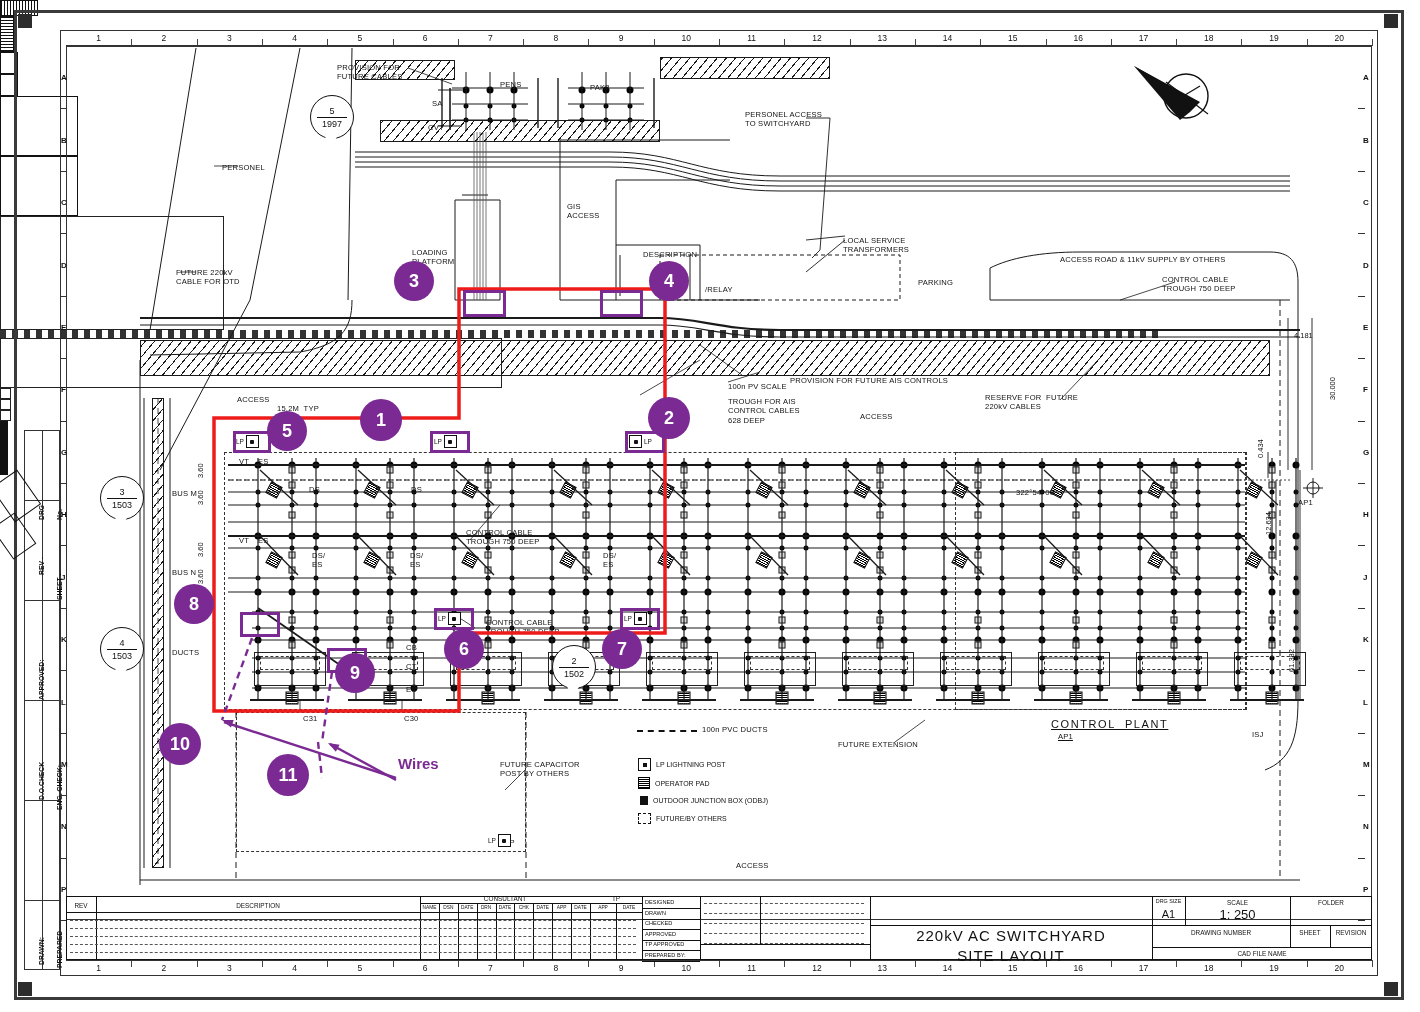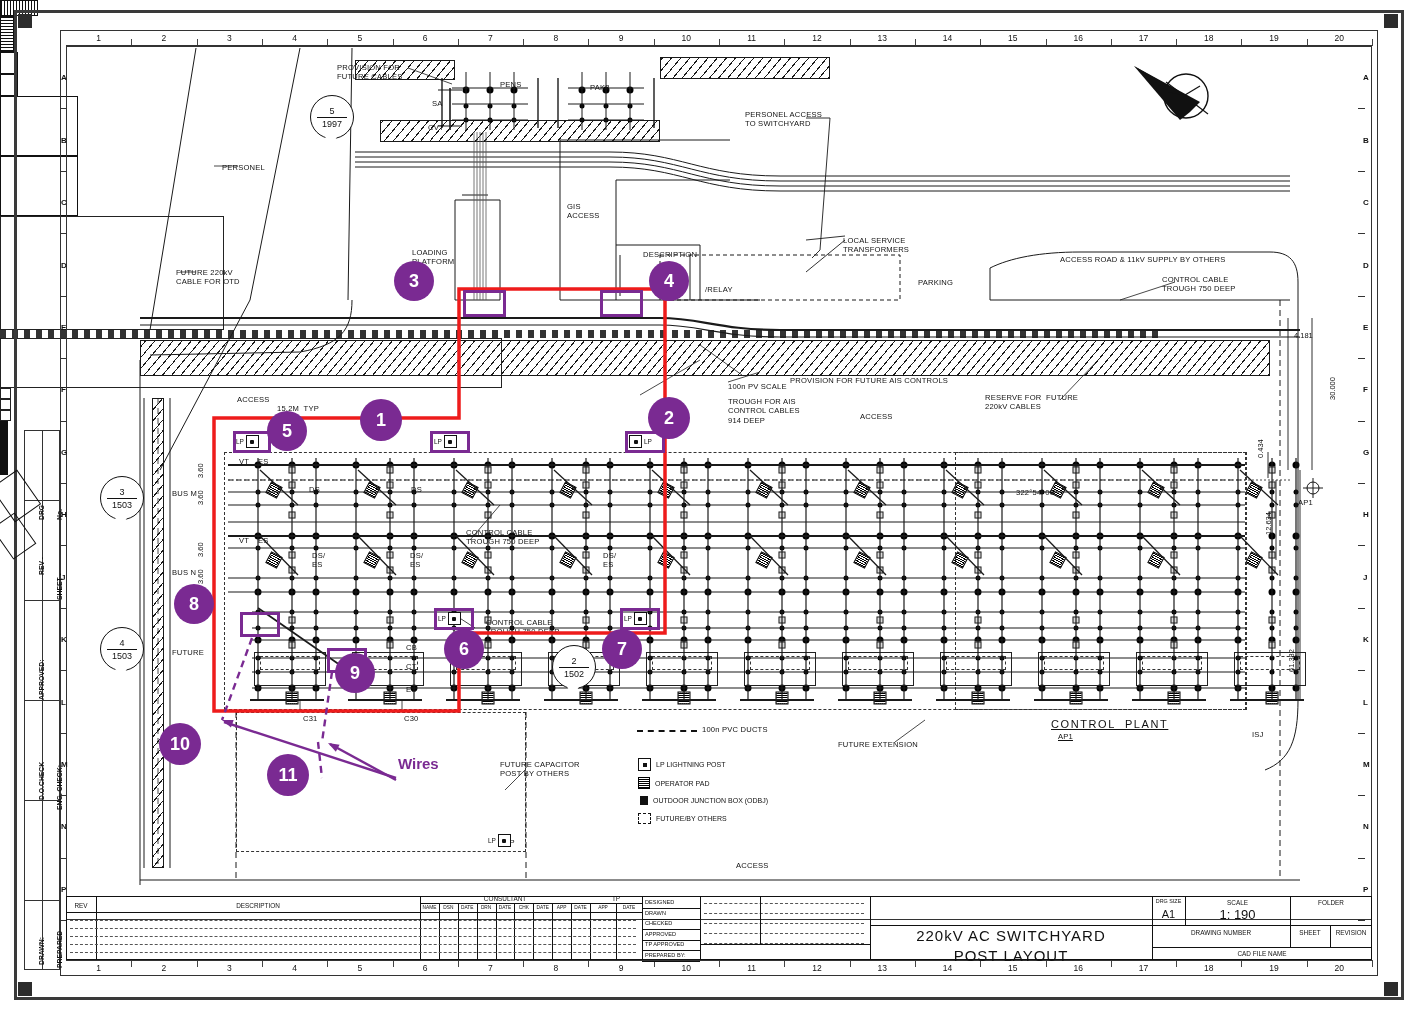--- a/index.html
+++ b/index.html
@@ -1035,21 +1035,21 @@
       <div class="dt" style="left:918px;top:278px;">PARKING</div>
       <div class="dt" style="left:1060px;top:255px;">ACCESS ROAD &amp; 11kV SUPPLY BY OTHERS</div>
       <div class="dt" style="left:1162px;top:275px;">CONTROL CABLE
 TROUGH 750 DEEP</div>
       <div class="dt" style="left:985px;top:393px;">RESERVE FOR  FUTURE
 220kV CABLES</div>
       <div class="dt" style="left:790px;top:376px;">PROVISION FOR FUTURE AIS CONTROLS</div>
       <div class="dt" style="left:728px;top:382px;">100n PV SCALE</div>
       <div class="dt" style="left:728px;top:397px;">TROUGH FOR AIS
 CONTROL CABLES
-914 DEEP</div>
+628 DEEP</div>
       <div class="dt" style="left:860px;top:412px;">ACCESS</div>
       <div class="dt" style="left:237px;top:395px;">ACCESS</div>
       <div class="dt" style="left:277px;top:404px;">15.2M  TYP</div>
       <div class="dt" style="left:172px;top:489px;">BUS M</div>
       <div class="dt" style="left:172px;top:568px;">BUS N</div>
       <div class="dt" style="left:239px;top:457px;">VT</div>
       <div class="dt" style="left:258px;top:457px;">ES</div>
       <div class="dt" style="left:239px;top:536px;">VT</div>
       <div class="dt" style="left:258px;top:536px;">ES</div>
       <div class="dt" style="left:309px;top:485px;">DS</div>
@@ -1060,21 +1060,21 @@
 ES</div>
       <div class="dt" style="left:603px;top:551px;">DS/
 ES</div>
       <div class="dt" style="left:466px;top:528px;">CONTROL CABLE
 TROUGH 750 DEEP</div>
       <div class="dt" style="left:486px;top:618px;">CONTROL CABLE
 TROUGH 750 DEEP</div>
       <div class="dt" style="left:406px;top:643px;">CB</div>
       <div class="dt" style="left:406px;top:662px;">CT</div>
       <div class="dt" style="left:406px;top:685px;">ES</div>
-      <div class="dt" style="left:172px;top:648px;">FUTURE</div>
+      <div class="dt" style="left:172px;top:648px;">DUCTS</div>
       <div class="dt" style="left:303px;top:714px;">C31</div>
       <div class="dt" style="left:404px;top:714px;">C30</div>
       <div class="dt" style="left:500px;top:760px;">FUTURE CAPACITOR
 POST BY OTHERS</div>
       <div class="dt" style="left:838px;top:740px;">FUTURE EXTENSION</div>
       <div class="dt big" style="left:1051px;top:718px;text-decoration:underline;letter-spacing:1.6px;">CONTROL  PLANT</div>
       <div class="dt" style="left:1058px;top:732px;text-decoration:underline;">AP1</div>
       <div class="dt" style="left:736px;top:861px;">ACCESS</div>
       <div class="dt" style="left:1016px;top:488px;">322°54' 00"</div>
       <div class="dt" style="left:1298px;top:498px;">AP1</div>
@@ -1278,34 +1278,34 @@
         <div class="abs" style="left:642px;top:950px;width:58px;height:1px;background:#111;"></div>
         <div class="tbl" style="left:645px;top:951.5px;font-size:5.6px;">PREPARED BY:</div>
         <div class="abs" style="left:642px;top:960.5px;width:58px;height:1px;background:#111;"></div>
       </div>
 
     <div class="abs ln lnv" style="left:870px;top:896px;height:64px;background:#111;"></div>
     <div class="abs ln lnv" style="left:1152px;top:896px;height:64px;background:#111;"></div>
     <div class="abs ln lnh" style="left:870px;top:925px;width:282px;background:#111;"></div>
     <div class="tb-title" style="left:870px;top:926px;width:282px;">
       <div>220kV AC SWITCHYARD</div>
-      <div>POST LAYOUT</div>
+      <div>SITE LAYOUT</div>
     </div>
 
     <div class="abs ln lnh" style="left:1152px;top:925px;width:220px;background:#111;"></div>
     <div class="abs ln lnh" style="left:1152px;top:947px;width:220px;background:#111;"></div>
     <div class="abs ln lnv" style="left:1185px;top:896px;height:29px;background:#111;"></div>
     <div class="abs ln lnv" style="left:1290px;top:896px;height:29px;background:#111;"></div>
     <div class="abs ln lnv" style="left:1290px;top:925px;height:22px;background:#111;"></div>
     <div class="abs ln lnv" style="left:1330px;top:925px;height:22px;background:#111;"></div>
 
     <div class="tbc" style="left:1152px;top:899px;width:33px;font-size:5.4px;">DRG SIZE</div>
     <div class="tb-val" style="left:1152px;top:908px;width:33px;font-size:11px;">A1</div>
     <div class="tbc" style="left:1185px;top:899px;width:105px;">SCALE</div>
-    <div class="tb-val" style="left:1185px;top:907px;width:105px;font-size:13px;">1: 190</div>
+    <div class="tb-val" style="left:1185px;top:907px;width:105px;font-size:13px;">1: 250</div>
     <div class="tbc" style="left:1290px;top:899px;width:82px;">FOLDER</div>
     <div class="tbc" style="left:1152px;top:929px;width:138px;">DRAWING NUMBER</div>
     <div class="tbc" style="left:1290px;top:929px;width:40px;">SHEET</div>
     <div class="tbc" style="left:1330px;top:929px;width:42px;">REVISION</div>
     <div class="tbc" style="left:1152px;top:950px;width:220px;">CAD FILE NAME</div>
   <div class="abs" style="left:70px;top:920px;width:566px;border-top:1px dashed #555;"></div>
       <div class="abs" style="left:70px;top:928px;width:566px;border-top:1px dashed #555;"></div>
       <div class="abs" style="left:70px;top:936px;width:566px;border-top:1px dashed #555;"></div>
       <div class="abs" style="left:70px;top:944px;width:566px;border-top:1px dashed #555;"></div>
       <div class="abs" style="left:70px;top:952px;width:566px;border-top:1px dashed #555;"></div>

